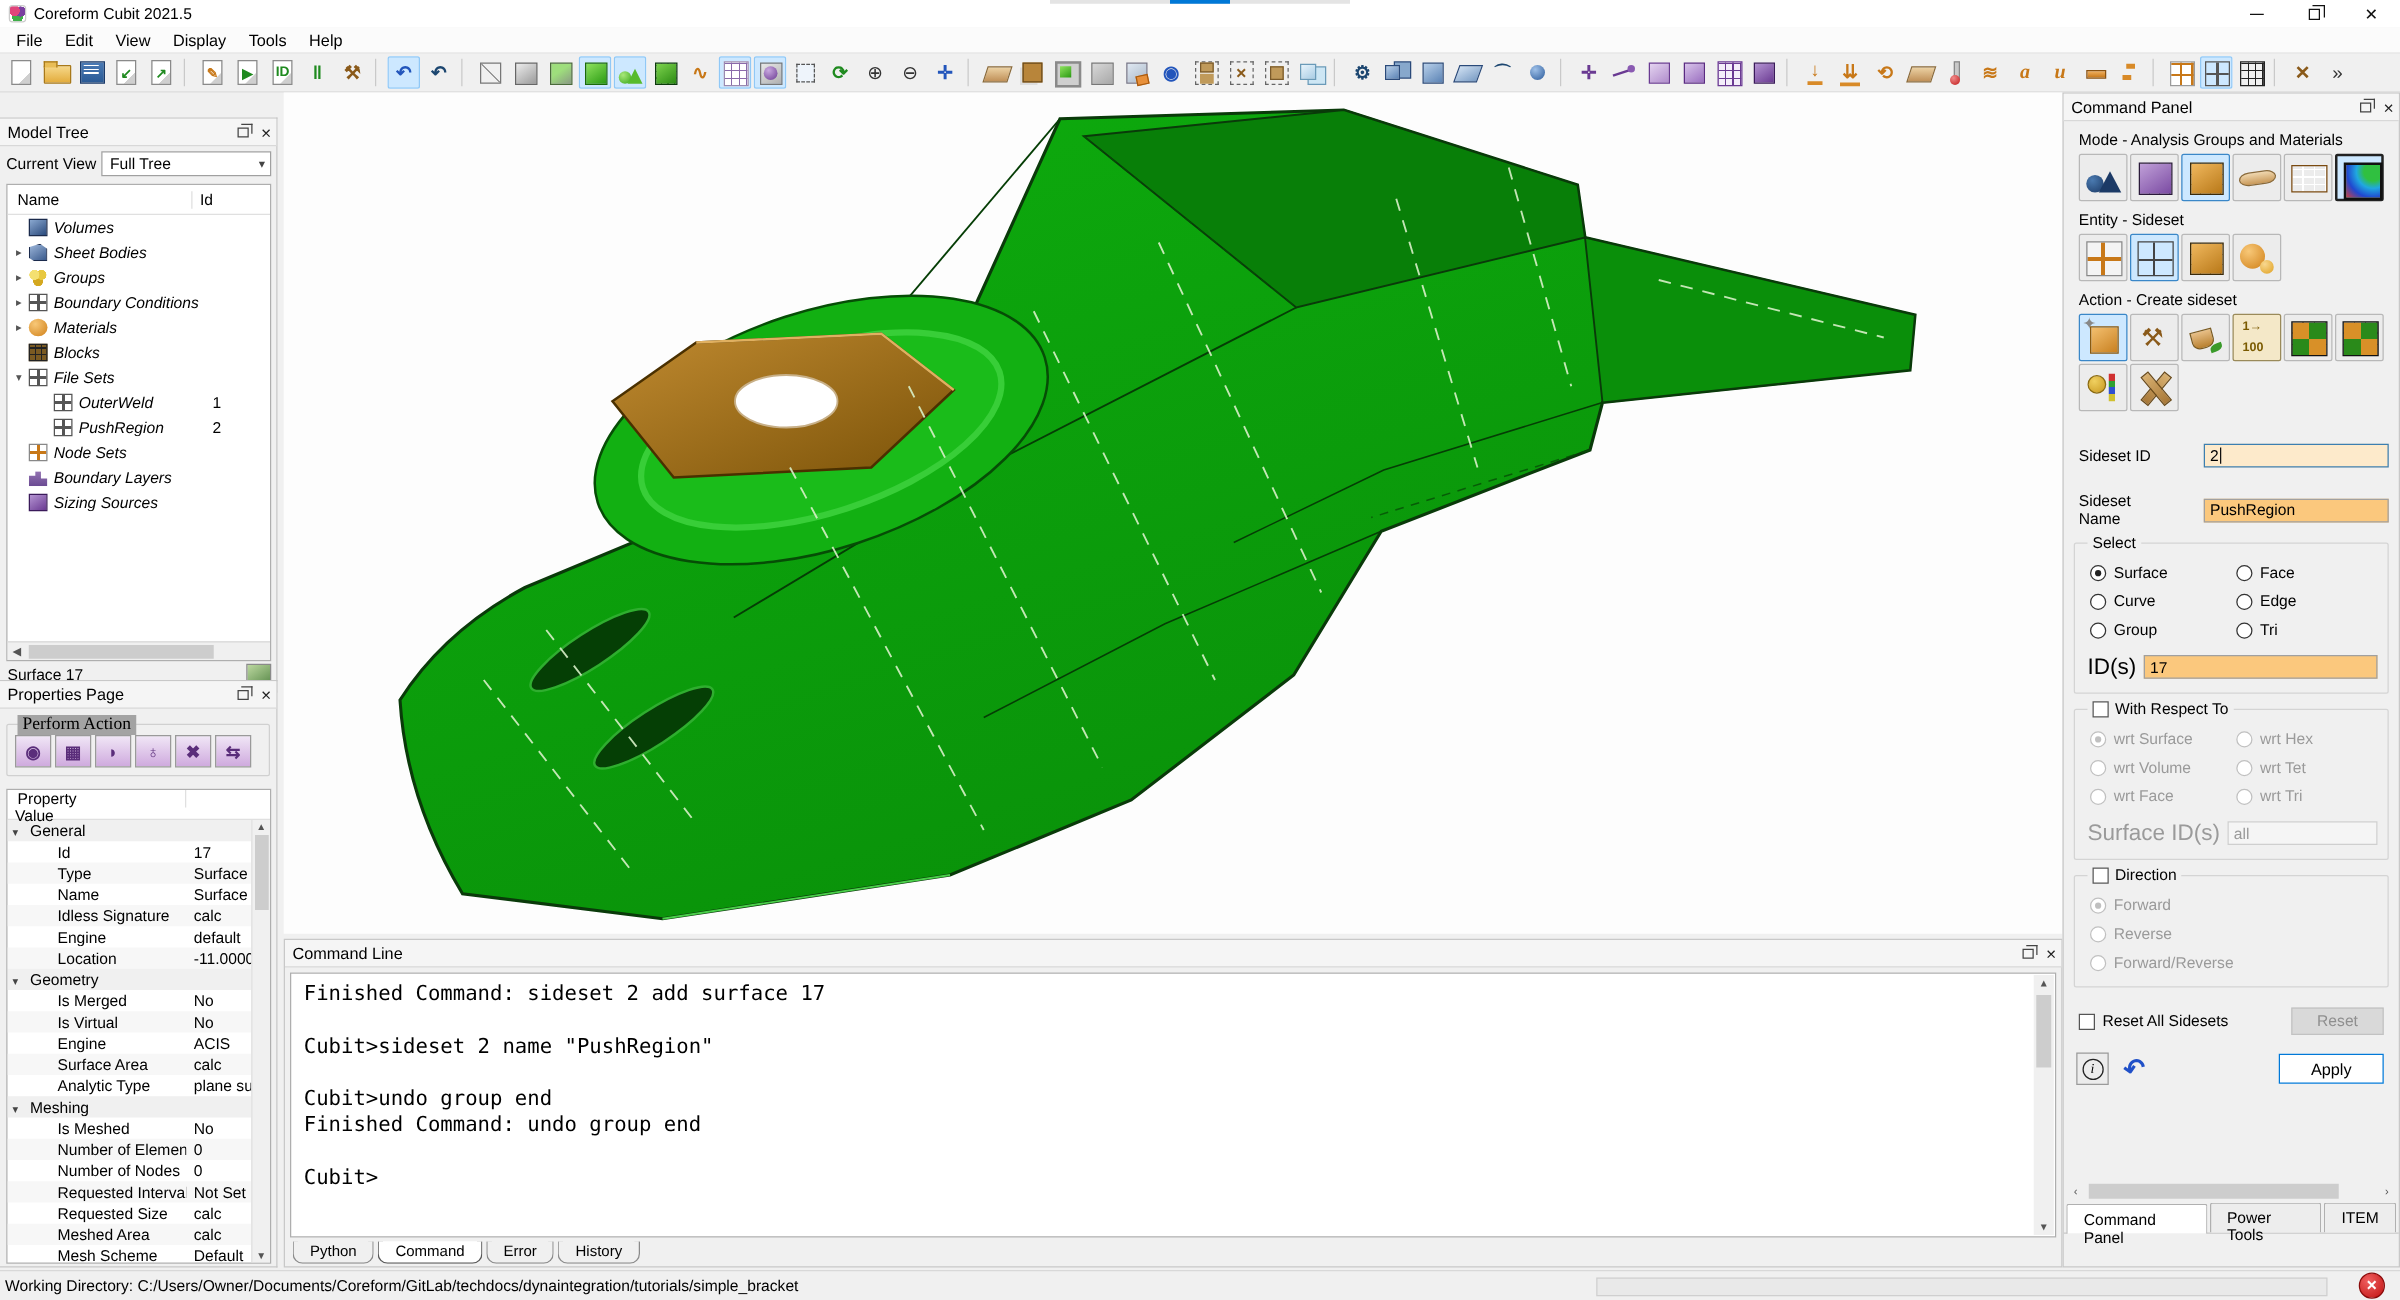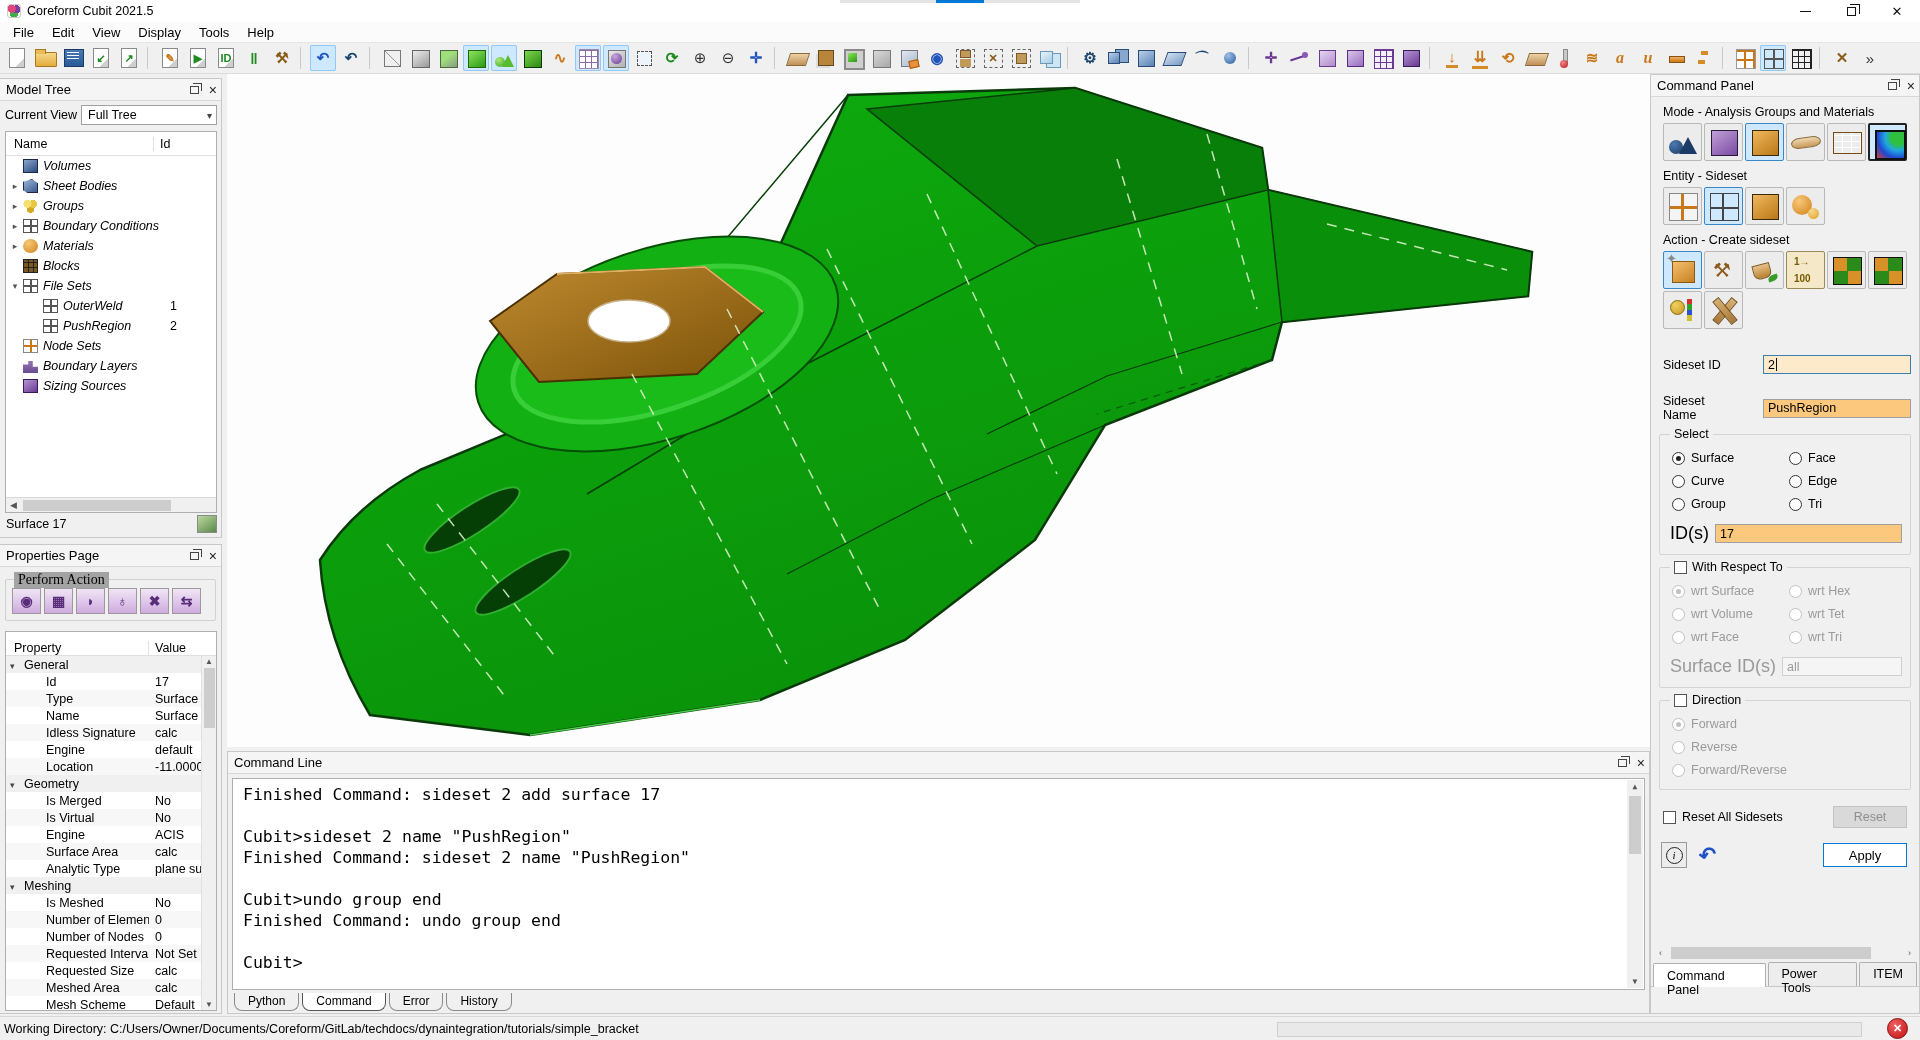--- a/index.html
+++ b/index.html
@@ -82,21 +82,21 @@
 
   
   .panel { position:absolute; background:#f0f0f0; border:1px solid #c8c8c8; }
   .panel-title { height:22px; display:flex; align-items:center; padding:0 6px; font-size:13px; background:#f5f5f5; border-bottom:1px solid #d8d8d8; position:relative; }
   .pt-btns { position:absolute; right:4px; top:0; height:22px; display:flex; align-items:center; gap:10px; }
   .float-ico { position:relative; width:9px; height:8px; border:1px solid #444; background:#f5f5f5; }
   .float-ico::before { content:""; position:absolute; left:2px; top:-4px; width:8px; height:7px; border:1px solid #444; border-left:none; border-bottom:none; }
   .close-x { font-size:14px; color:#222; line-height:1; }
 
   
-  #model-tree { left:0; top:78px; width:222px; height:460px; border-left:none; }
+  #model-tree { left:0; top:94px; width:222px; height:460px; border-left:none; }
   .view-row { display:flex; align-items:center; padding:4px 4px 2px 5px; gap:4px; }
   .view-row .lbl { font-size:12.5px; }
   .combo { flex:1; height:20px; background:#fff; border:1px solid #a0a0a0; display:flex; align-items:center; justify-content:space-between; padding:0 4px 0 6px; font-size:12.5px; }
   .combo .arr { color:#444; font-size:10px; }
   .tree-box { position:absolute; left:5px; top:52px; right:4px; height:382px; background:#fff; border:1px solid #aeaeae; overflow:hidden; }
   .tree-head { display:flex; height:24px; border-bottom:1px solid #e0e0e0; font-size:12.5px; align-items:center; }
   .tree-head .c1 { width:148px; padding-left:8px; border-right:1px solid #e0e0e0; }
   .tree-head .c2 { padding-left:6px; }
   .tree-item { display:flex; align-items:center; height:20px; font-size:12.5px; }
   .tw { width:14px; text-align:center; color:#555; font-size:9px; flex:0 0 auto; }
@@ -120,21 +120,21 @@
   .sel-row { position:absolute; left:6px; bottom:2px; right:4px; height:22px; display:flex; align-items:center; justify-content:space-between; font-size:12.5px; }
   .pick-btn { width:20px; height:18px; border:1px solid #8a8a8a; background:linear-gradient(145deg,#bcd8a0,#5a8a4a); }
 
   
   #props { left:0; top:544px; width:222px; height:470px; border-left:none; }
   .groupbox { position:relative; border:1px solid #d0d0d0; border-radius:2px; margin:12px 5px 6px 5px; padding:8px 6px 6px 6px; }
   .groupbox > .cap { position:absolute; left:8px; top:-8px; background:#a3a3a3; padding:0 4px; font-size:14px; display:flex; align-items:center; gap:5px;font-family:Liberation Serif, serif; }
   .pa-icons { display:flex; gap:3px; }
   .pa-btn { width:29px; height:26px; border:1px solid #9a9a9a; background:linear-gradient(#f0e6f6,#cfaade); display:flex; align-items:center; justify-content:center; color:#5a2d7a; font-size:14px; font-weight:bold; }
   .prop-table { position:absolute; left:5px; top:86px; right:4px; bottom:2px; background:#fff; border:1px solid #aeaeae; overflow:hidden; font-size:12.5px; }
-  .prop-head { display:flex; height:24px; align-items:flex-end; border-bottom:1px solid #e0e0e0; }
+  .prop-head { display:flex; height:24px; align-items:flex-start; border-bottom:1px solid #e0e0e0;flex-direction:column; }
   .prop-head .c1 { width:143px; padding-left:8px; border-right:1px solid #e0e0e0; }
   .prop-head .c2 { padding-left:6px; }
   .prop-row { display:flex; height:17px; align-items:center; }
   .prop-row .pl { width:143px; padding-left:26px; white-space:nowrap; overflow:hidden; }
   .prop-row .pv { flex:1; padding-left:6px; white-space:nowrap; overflow:hidden; }
   .prop-row.grp { background:#f0f0f0; }
   .prop-row.grp .pl { padding-left:4px; font-weight:normal; }
   .prop-row.b { background:#f7f7f7; }
   .prop-row .ga { width:14px; display:inline-block; color:#444; font-size:9px; }
   .vscroll { position:absolute; right:0; top:24px; bottom:0; width:15px; background:#f0f0f0; border-left:1px solid #e0e0e0; display:flex; flex-direction:column; align-items:center; justify-content:space-between; padding:1px 0; }
@@ -802,21 +802,20 @@
       <span class="float-ico"></span>
       <span class="close-x">×</span>
     </div>
   </div>
   <div class="console">
     <div>
 
     <div class="line">Finished Command: sideset 2 add surface 17</div>
         <div class="line"></div>
         <div class="line">Cubit&gt;sideset 2 name "PushRegion"</div>
-        <div class="line">Finished Command: sideset 2 name "PushRegion"</div>
         <div class="line"></div>
         <div class="line">Cubit&gt;undo group end</div>
         <div class="line">Finished Command: undo group end</div>
         <div class="line"></div>
         <div class="line">Cubit&gt;</div>
       </div>
     <div class="console-vscroll">
       <span class="vs-arr">▲</span>
       <span class="thumb"></span>
       <span class="vs-arr">▼</span>

